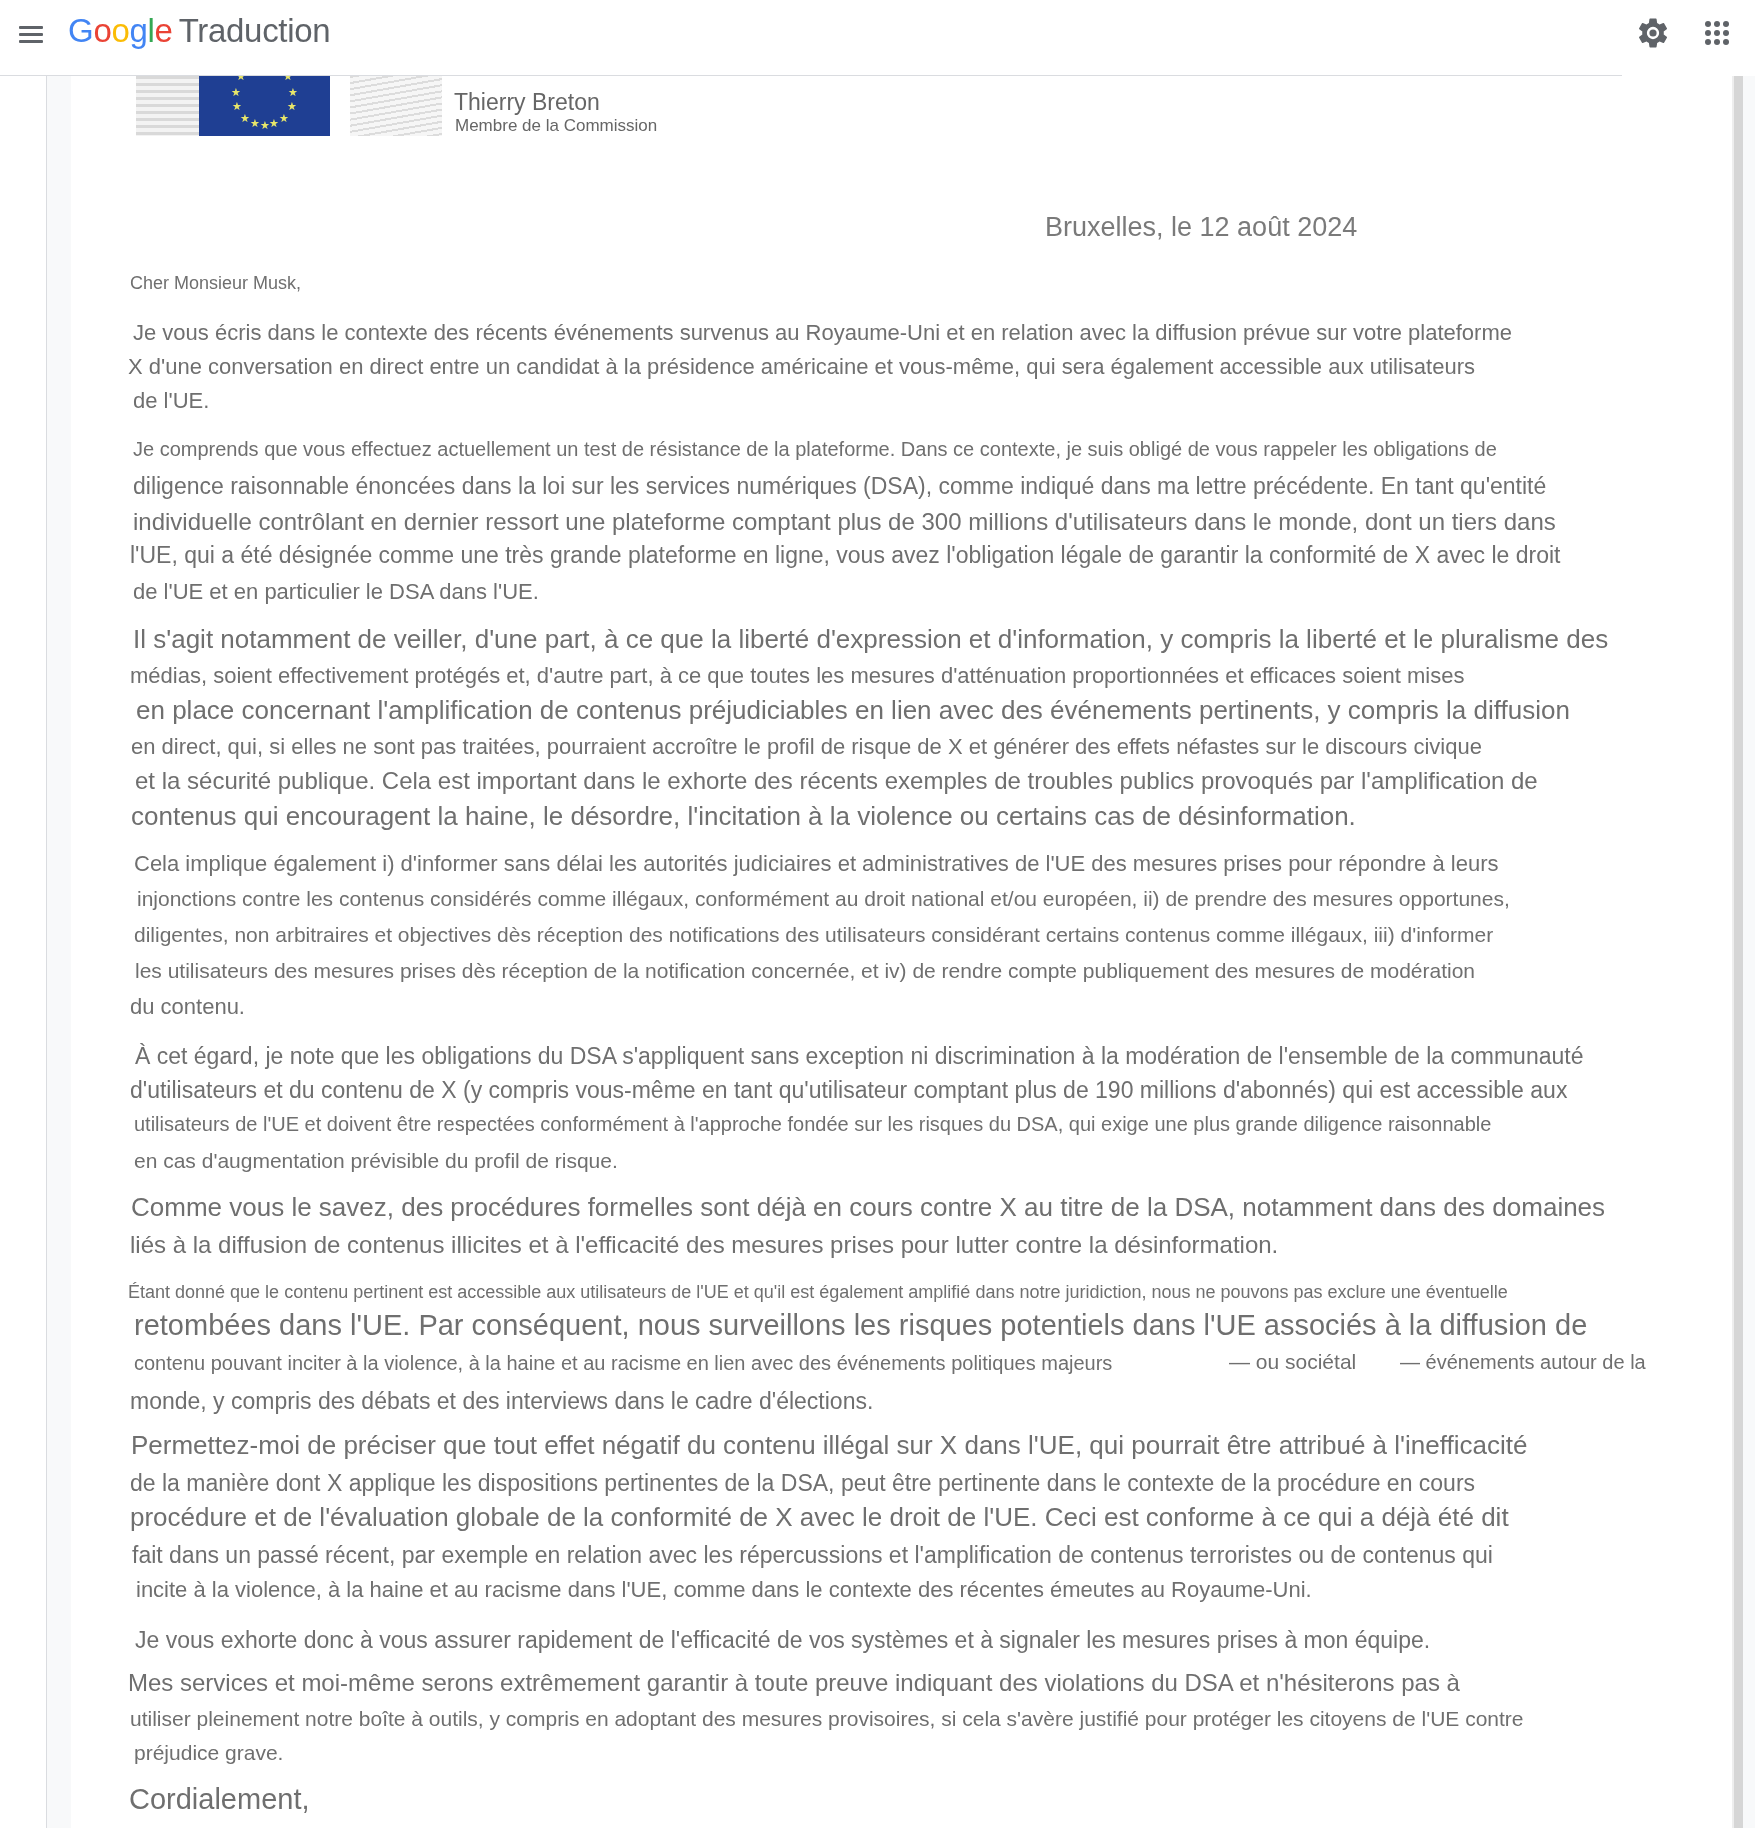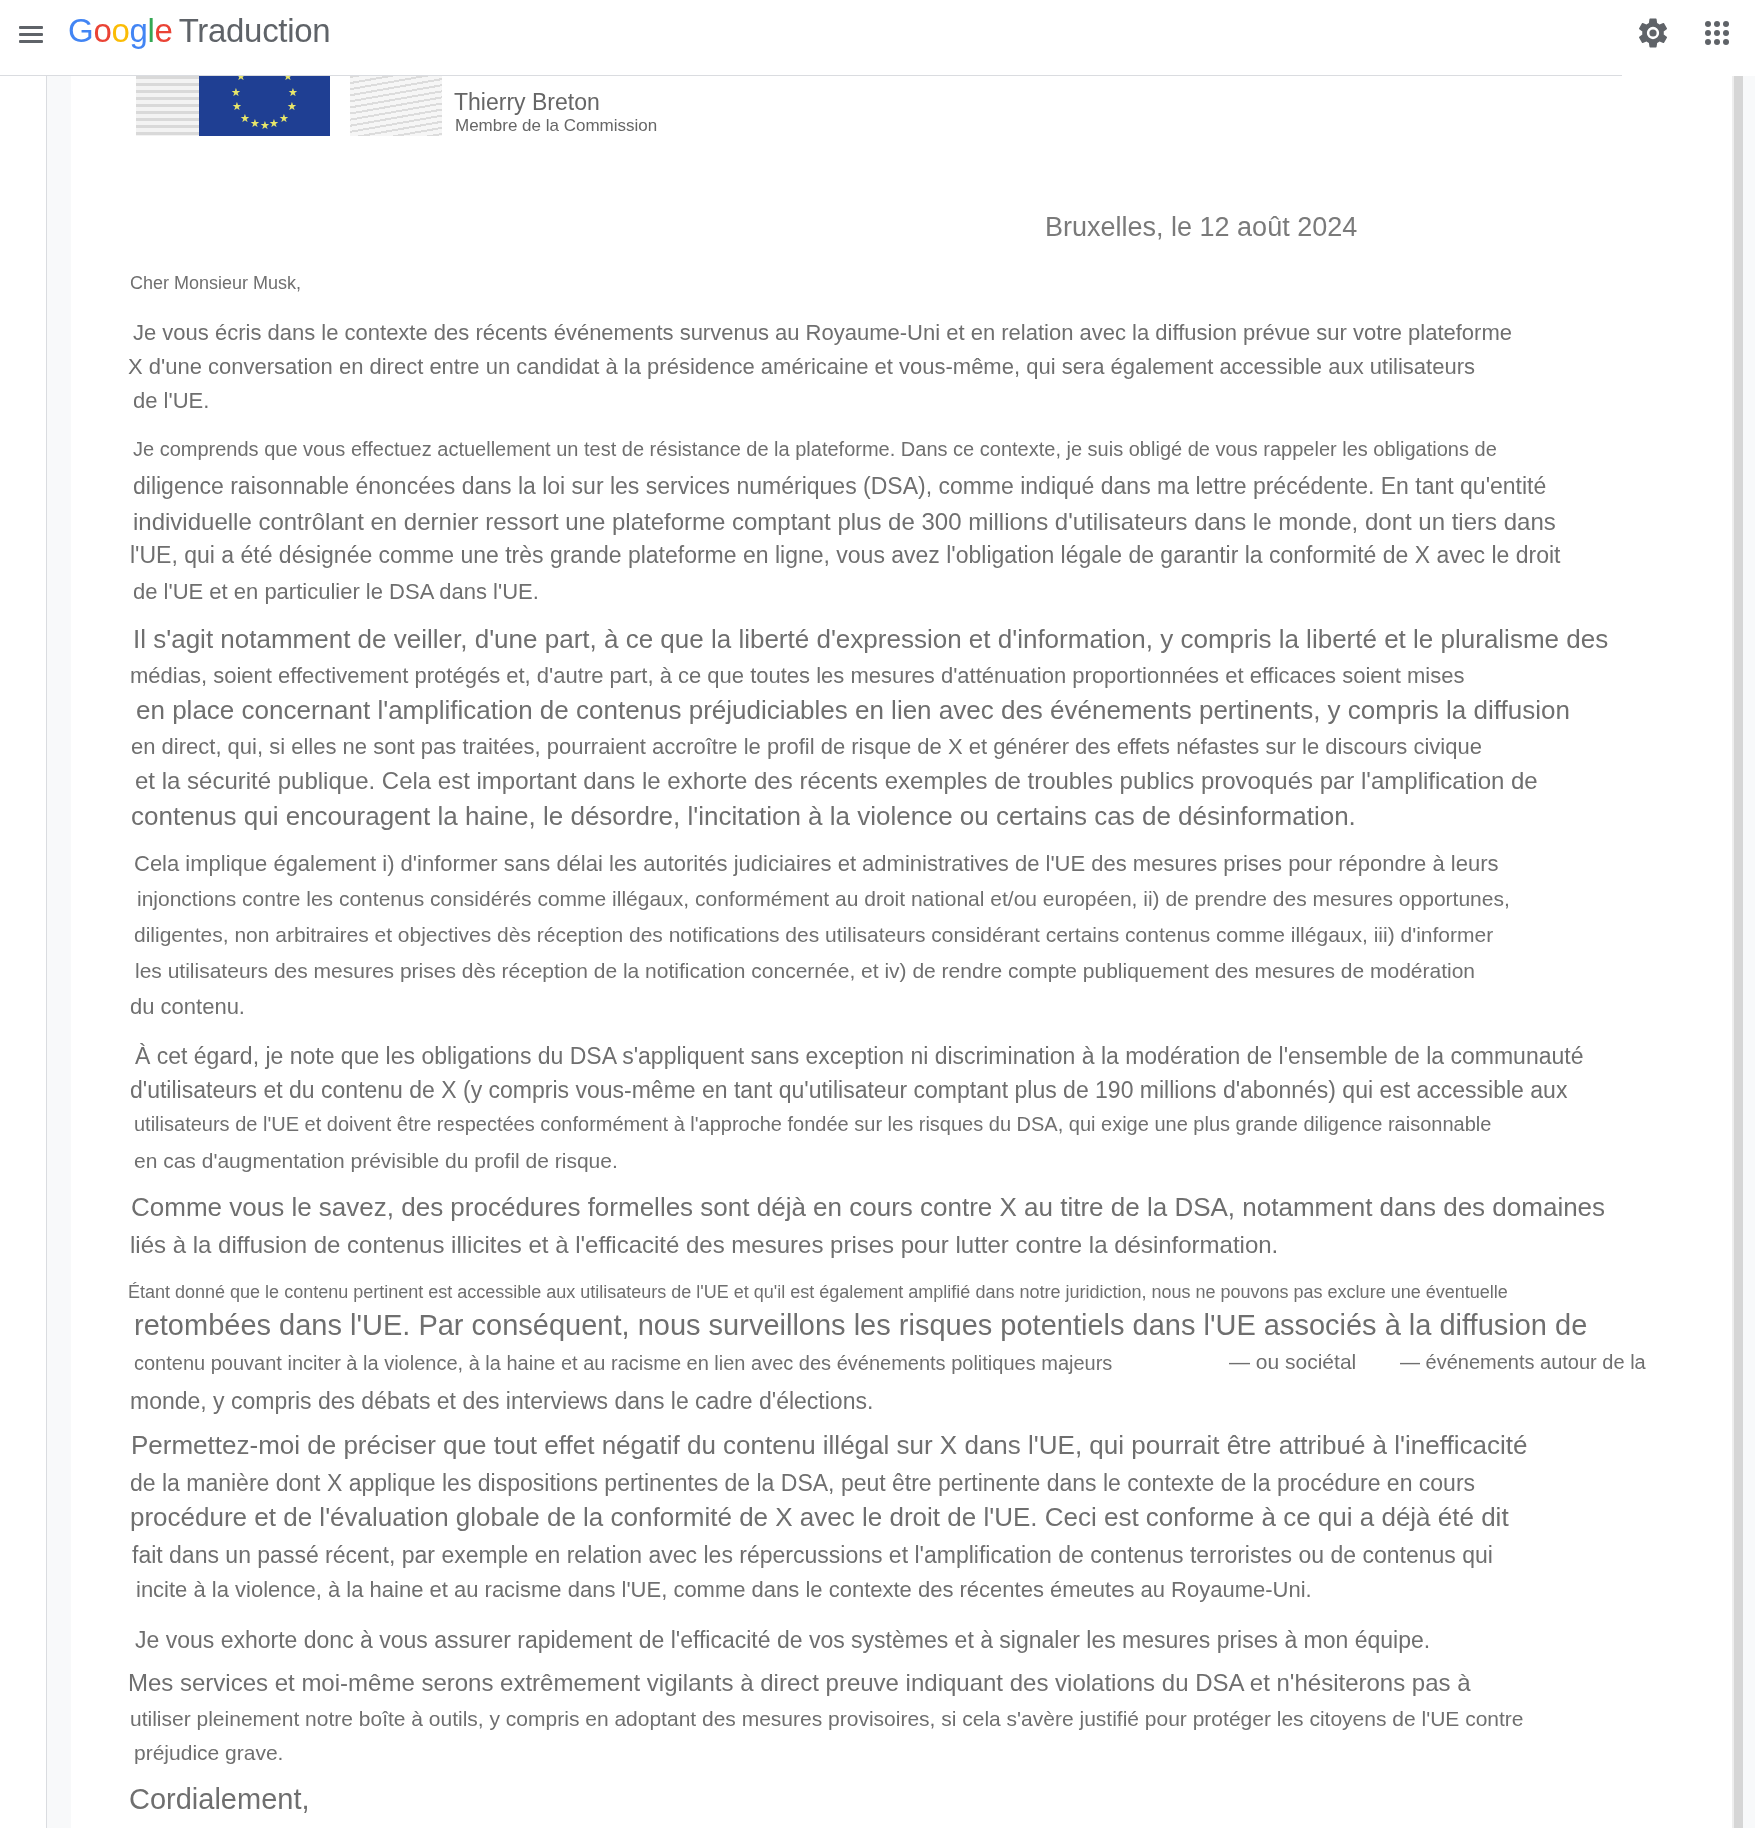--- a/index.html
+++ b/index.html
@@ -141,16 +141,16 @@
 <div class="t s20" style="left:1400px;top:1351px">— événements autour de la</div>
 <div class="t s23" style="left:130px;top:1388px">monde, y compris des débats et des interviews dans le cadre d'élections.</div>
 
 <div class="t s26" style="left:131px;top:1430px">Permettez-moi de préciser que tout effet négatif du contenu illégal sur X dans l'UE, qui pourrait être attribué à l'inefficacité</div>
 <div class="t s23" style="left:130px;top:1470px">de la manière dont X applique les dispositions pertinentes de la DSA, peut être pertinente dans le contexte de la procédure en cours</div>
 <div class="t s26" style="left:130px;top:1502px">procédure et de l'évaluation globale de la conformité de X avec le droit de l'UE. Ceci est conforme à ce qui a déjà été dit</div>
 <div class="t s23" style="left:132px;top:1542px">fait dans un passé récent, par exemple en relation avec les répercussions et l'amplification de contenus terroristes ou de contenus qui</div>
 <div class="t s22" style="left:136px;top:1577px">incite à la violence, à la haine et au racisme dans l'UE, comme dans le contexte des récentes émeutes au Royaume-Uni.</div>
 
 <div class="t s23" style="left:135px;top:1627px">Je vous exhorte donc à vous assurer rapidement de l'efficacité de vos systèmes et à signaler les mesures prises à mon équipe.</div>
-<div class="t s24" style="left:128px;top:1669px">Mes services et moi-même serons extrêmement vigilants à direct preuve indiquant des violations du DSA et n'hésiterons pas à</div>
+<div class="t s24" style="left:128px;top:1669px">Mes services et moi-même serons extrêmement garantir à toute preuve indiquant des violations du DSA et n'hésiterons pas à</div>
 <div class="t s21" style="left:130px;top:1707px">utiliser pleinement notre boîte à outils, y compris en adoptant des mesures provisoires, si cela s'avère justifié pour protéger les citoyens de l'UE contre</div>
 <div class="t s21" style="left:134px;top:1741px">préjudice grave.</div>
 <div class="t s28" style="left:129px;top:1783px">Cordialement,</div>
 
 </body></html>

